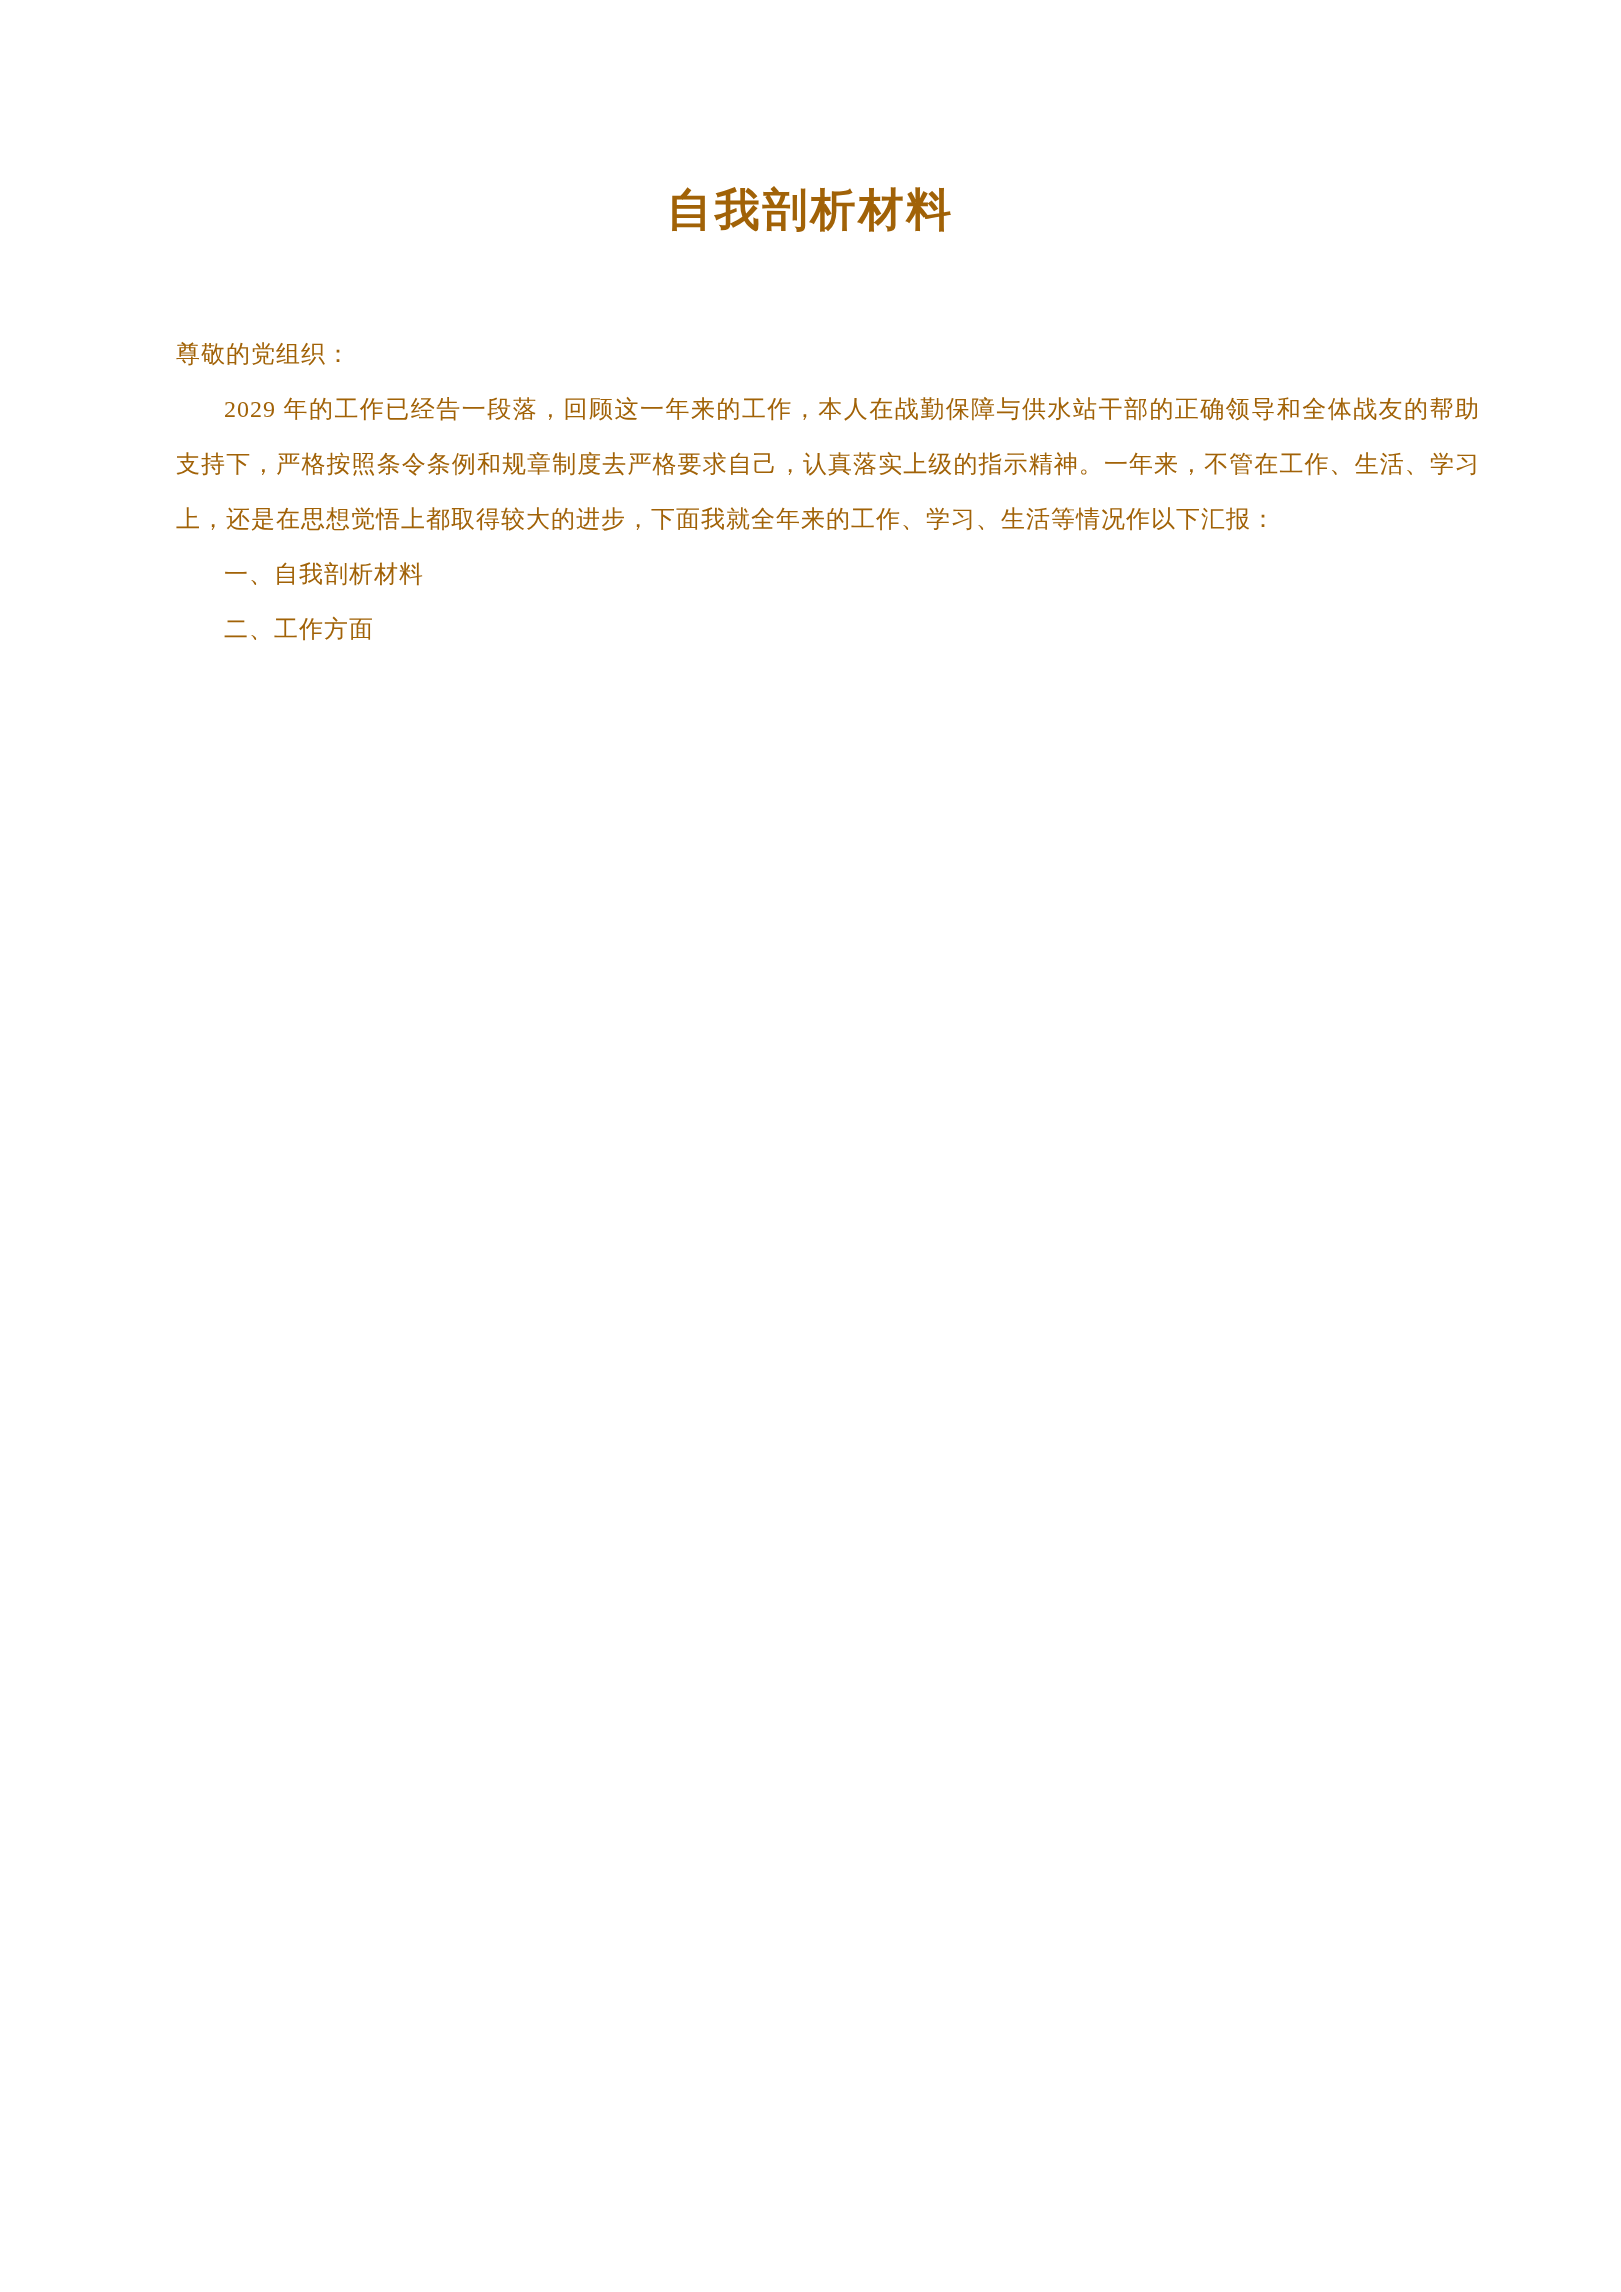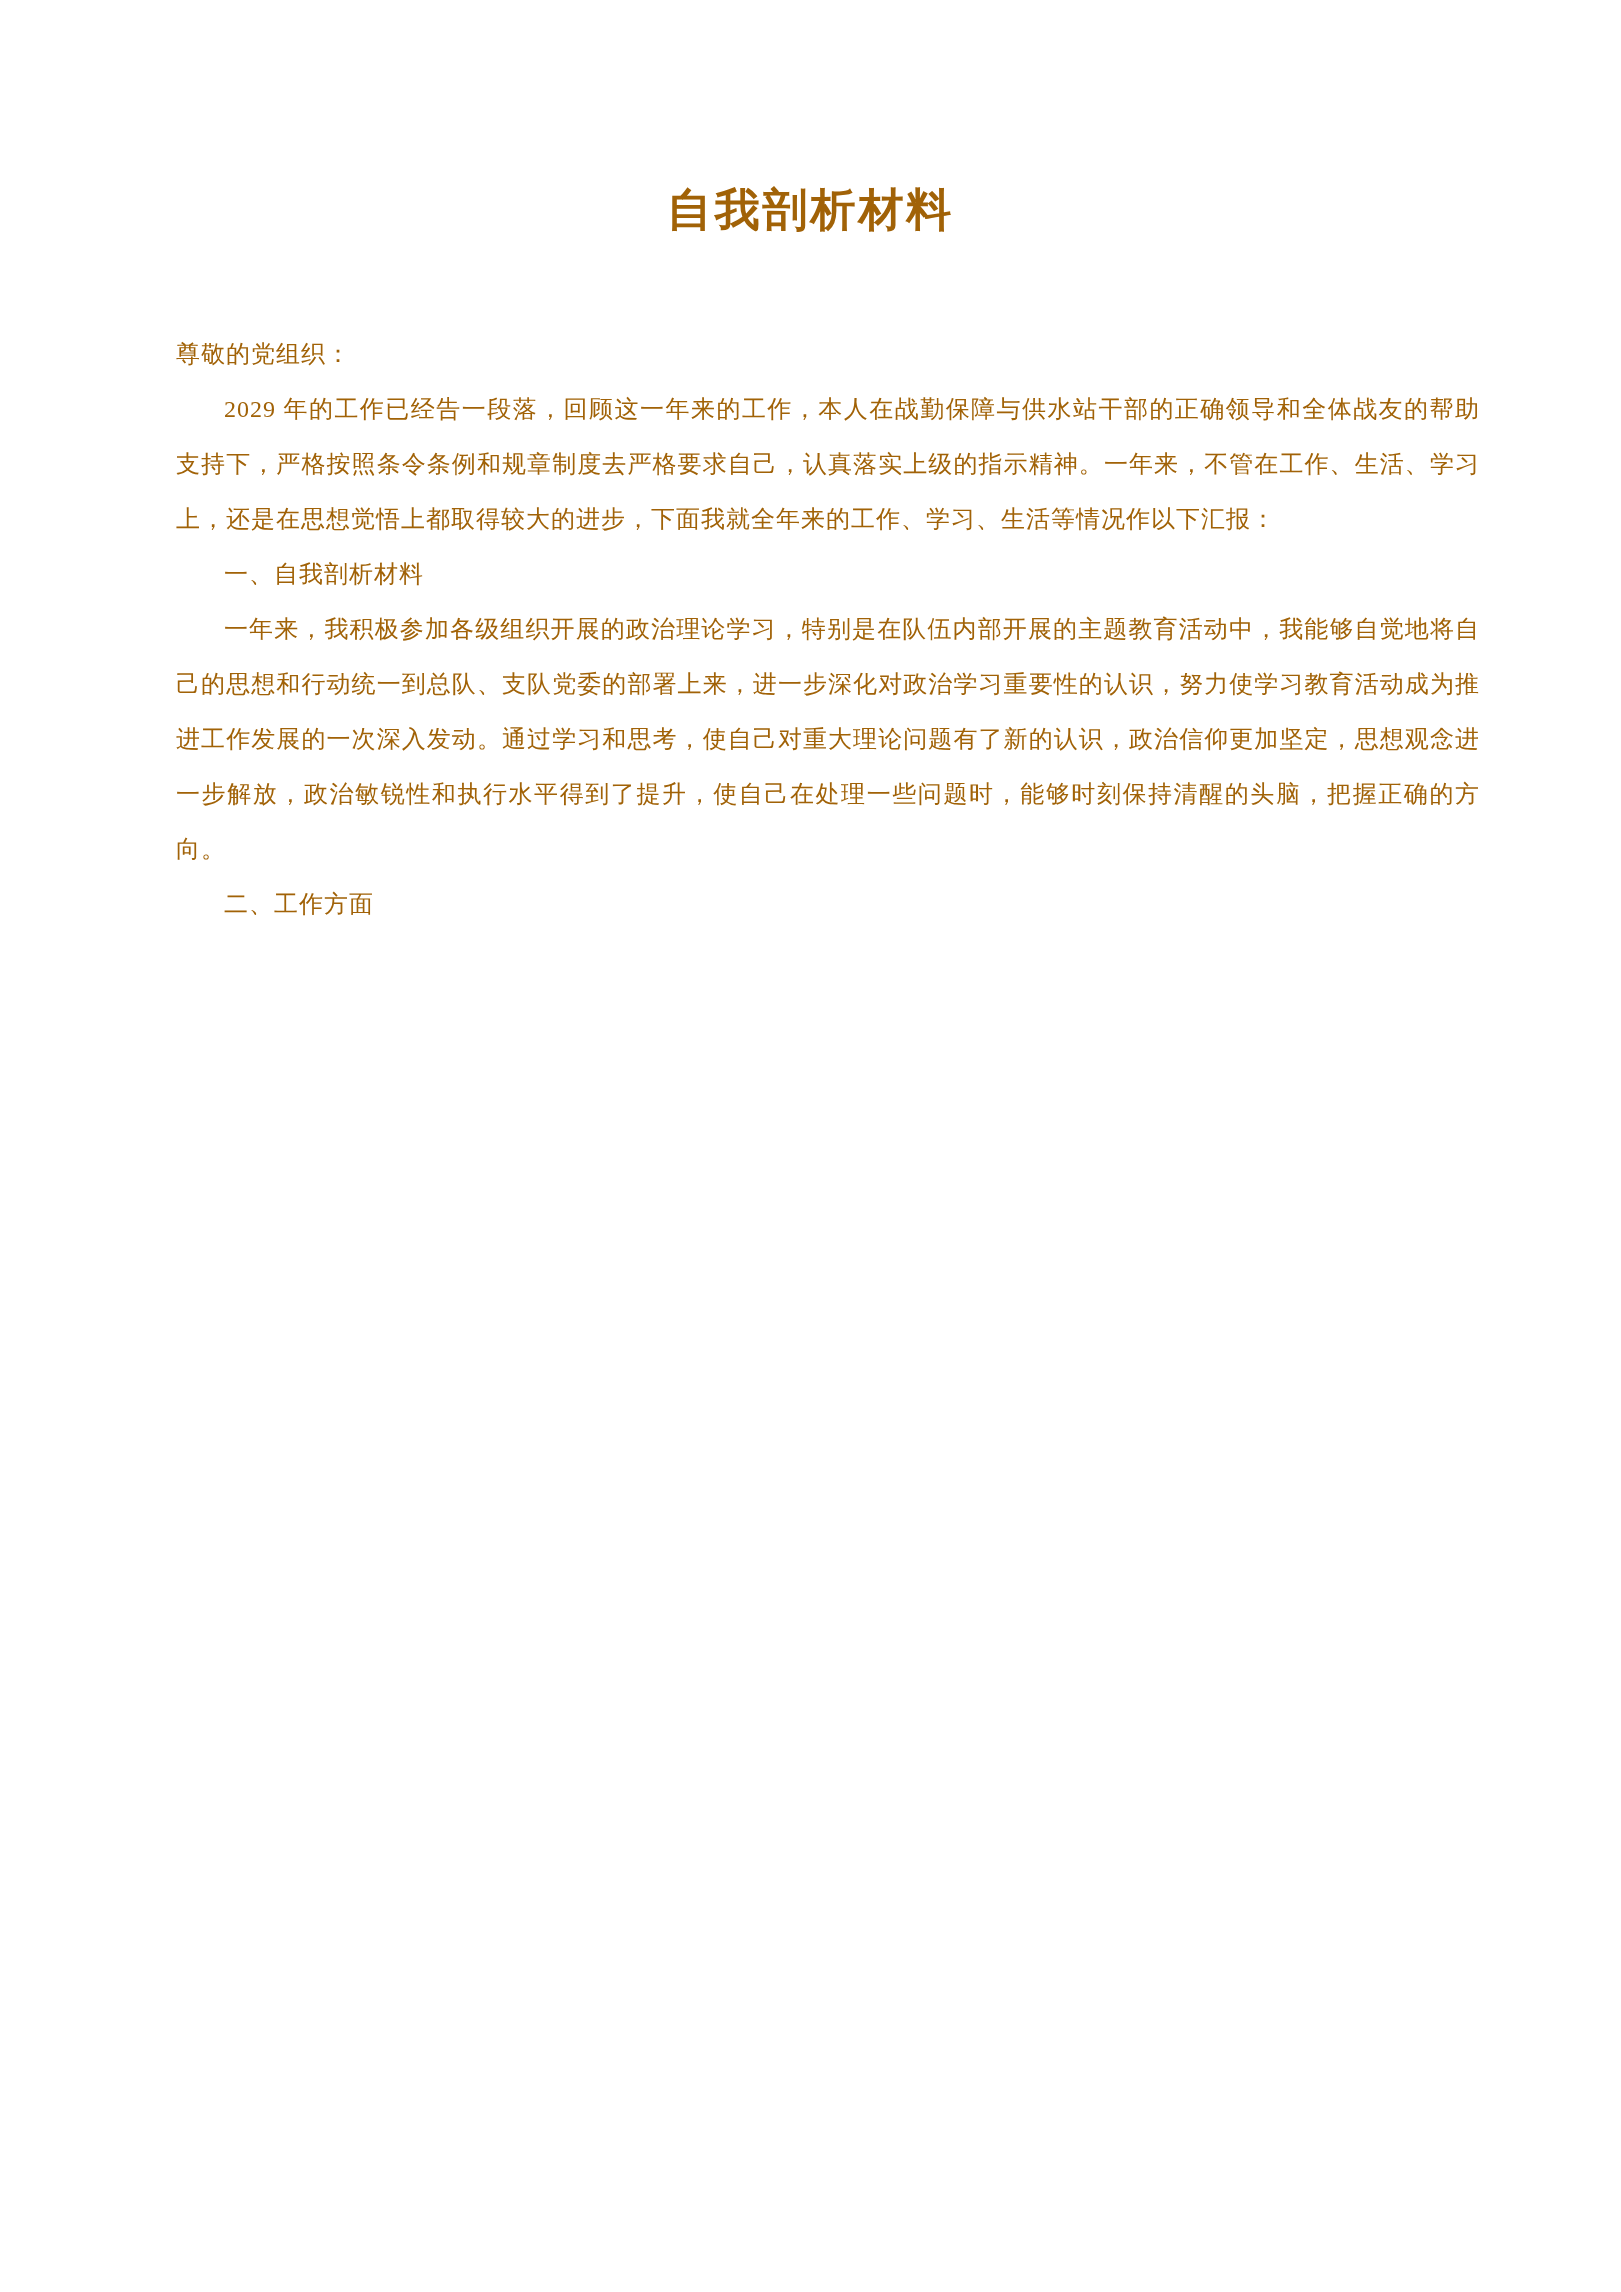--- a/index.html
+++ b/index.html
@@ -56,21 +56,20 @@
   <h1 class="doc-title">自我剖析材料</h1>
 
   <div class="doc-body">
 
     <p class="salutation">尊敬的党组织：</p>
 
     <p class="para">2029 年的工作已经告一段落，回顾这一年来的工作，本人在战勤保障与供水站干部的正确领导和全体战友的帮助支持下，严格按照条令条例和规章制度去严格要求自己，认真落实上级的指示精神。一年来，不管在工作、生活、学习上，还是在思想觉悟上都取得较大的进步，下面我就全年来的工作、学习、生活等情况作以下汇报：</p>
 
     <p class="para">一、自我剖析材料</p>
 
-    <p class="para">一年来，我积极参加各级组织开展的政治理论学习，特别是在队伍内部开展的主题教育活动中，我能够自觉地将自己的思想和行动统一到总队、支队党委的部署上来，进一步深化对政治学习重要性的认识，努力使学习教育活动成为推进工作发展的一次深入发动。通过学习和思考，使自己对重大理论问题有了新的认识，政治信仰更加坚定，思想观念进一步解放，政治敏锐性和执行水平得到了提升，使自己在处理一些问题时，能够时刻保持清醒的头脑，把握正确的方向。</p>
 
     <p class="para">二、工作方面</p>
 
 
   </div>
 
 </div>
 
 
 </body></html>

